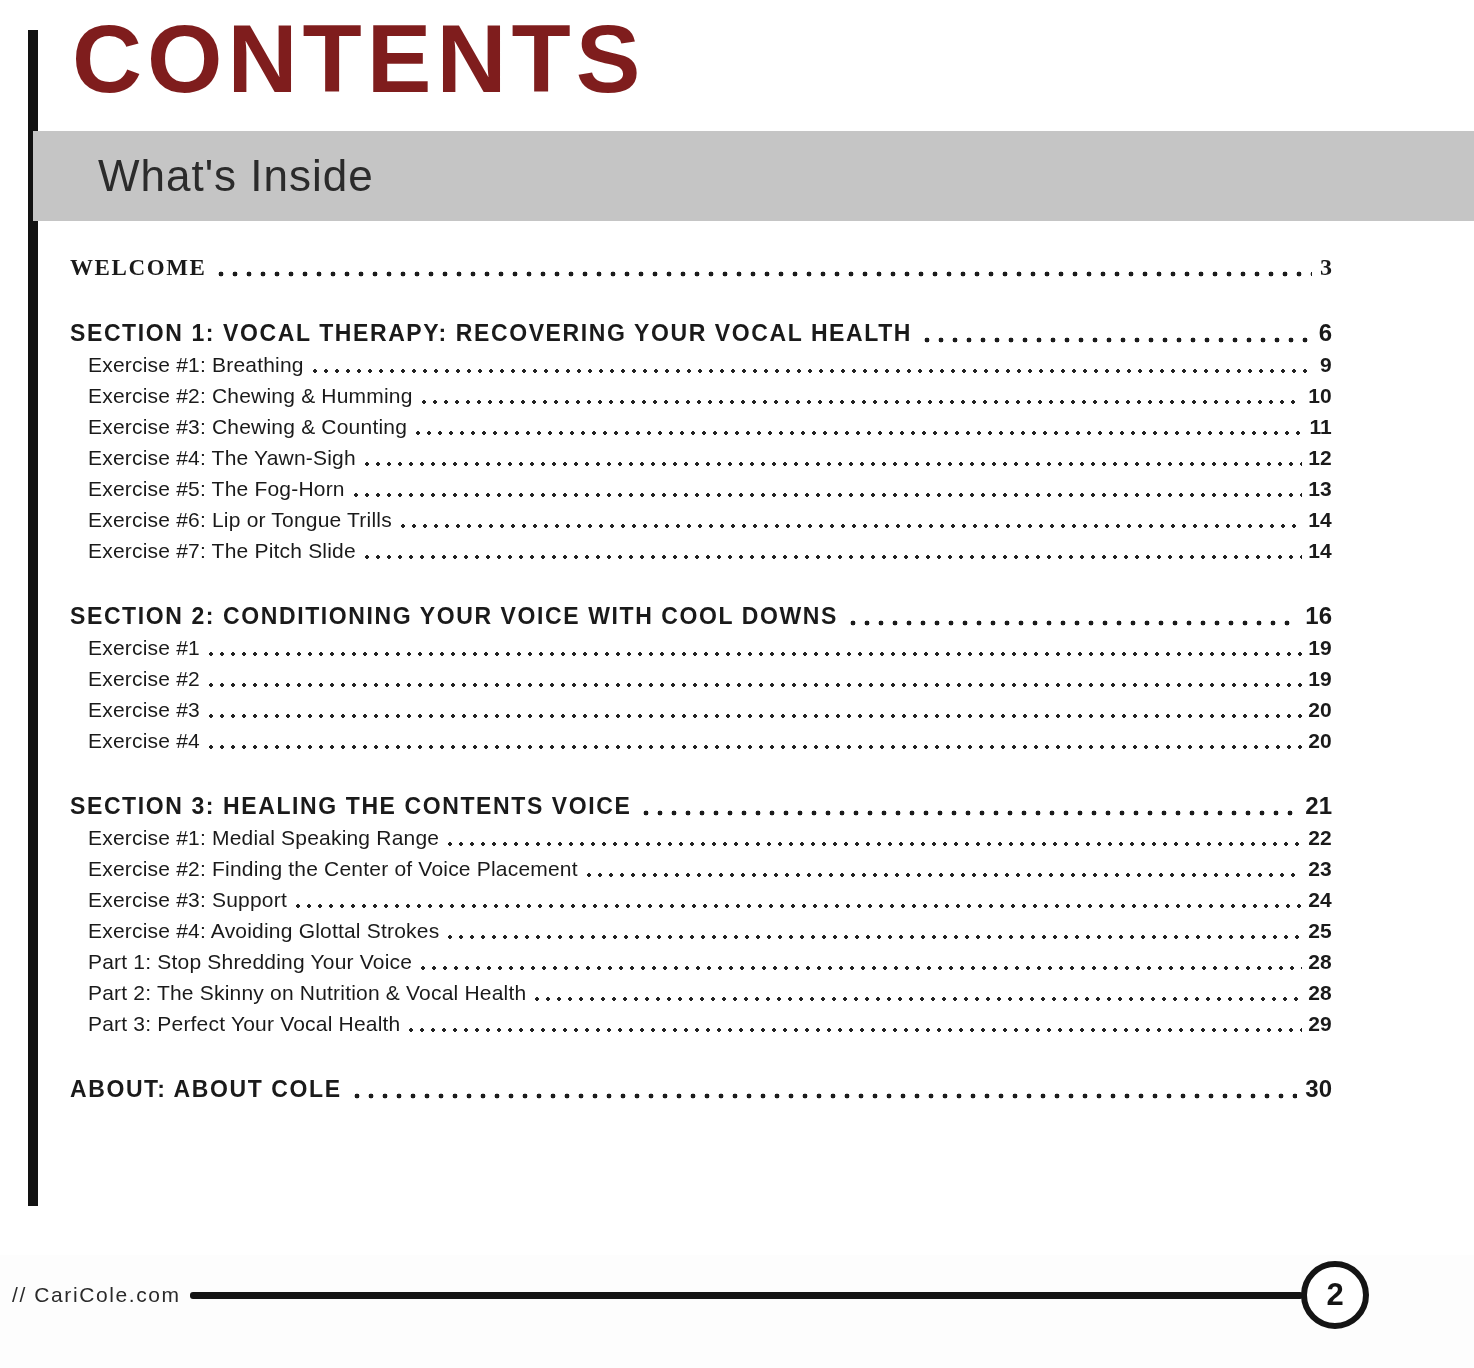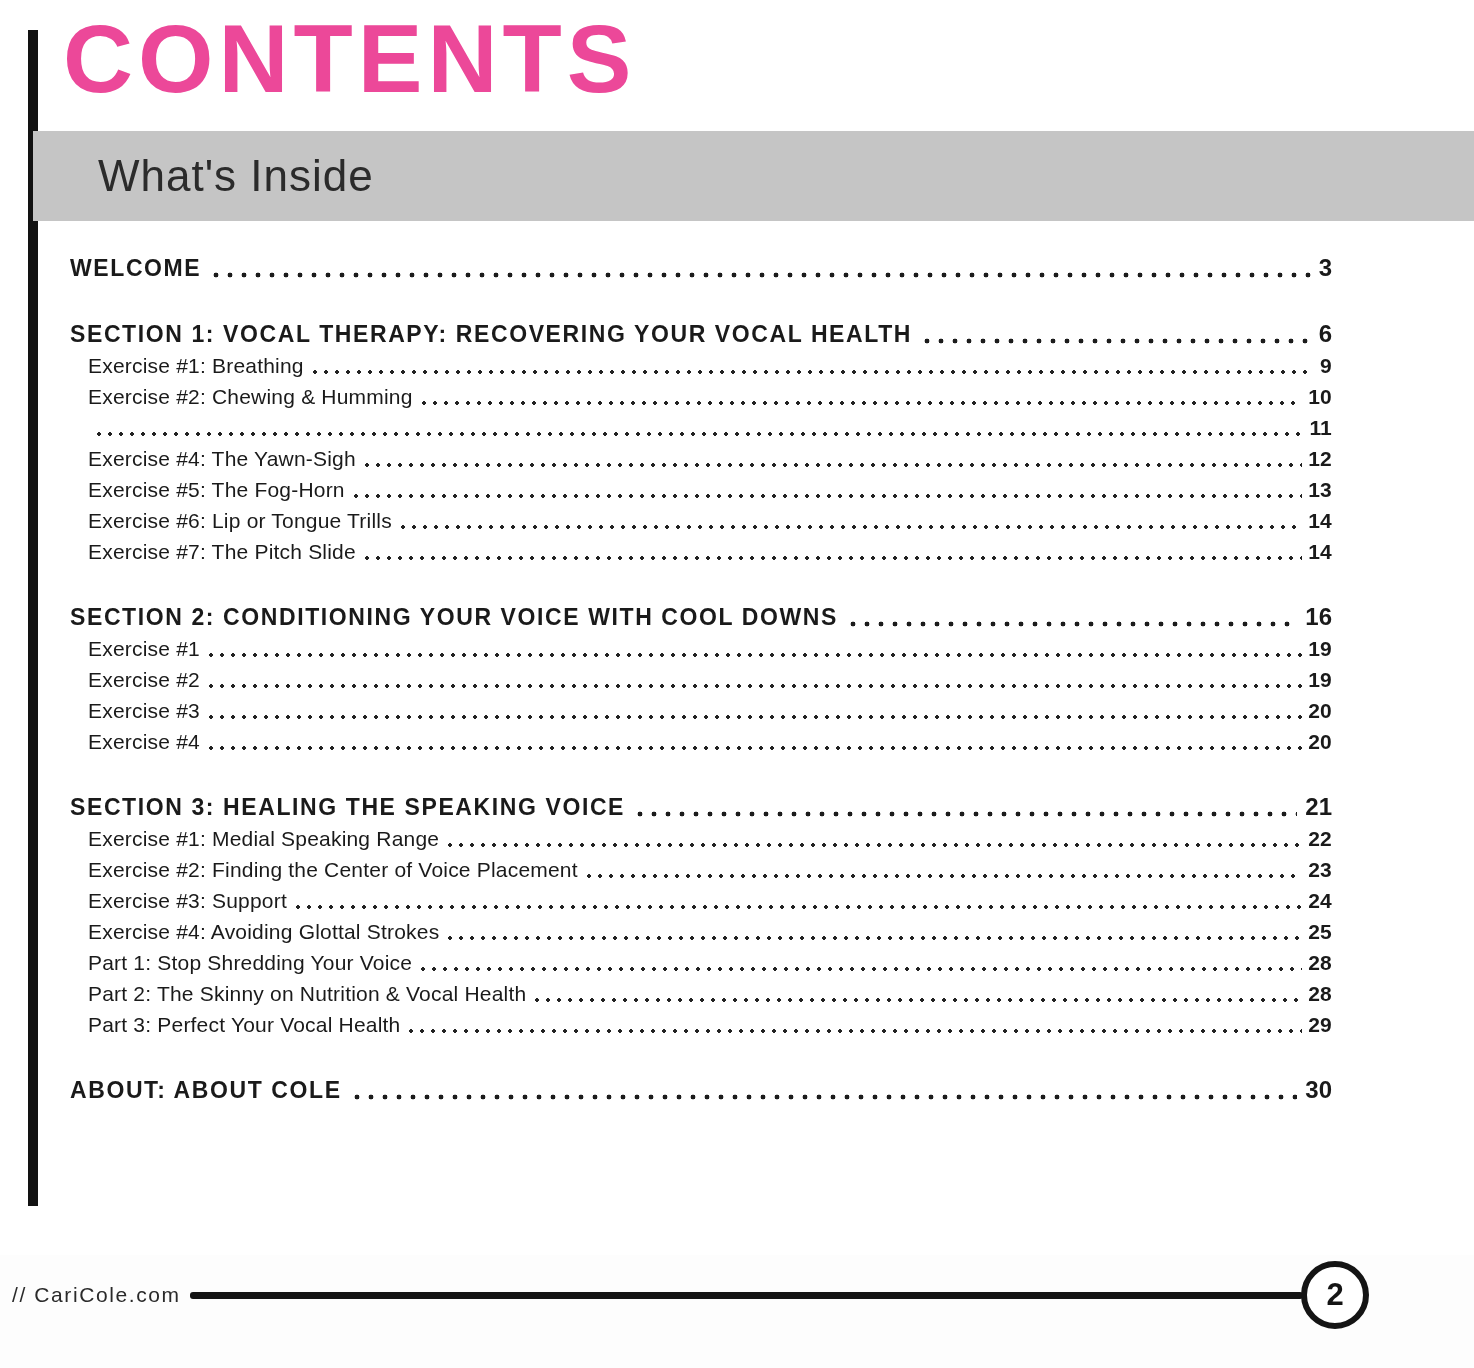--- a/index.html
+++ b/index.html
@@ -10,23 +10,23 @@
     font-family: "Liberation Sans", sans-serif;
     color: #1a1a1a;
   }
 
   .side-bar {
     position: absolute; left: 28px; top: 30px;
     width: 10px; height: 1176px; background: #121212;
   }
 
   .page-title {
-    position: absolute; left: 63px; top: 10px;
+    position: absolute; left: 72px; top: 10px;
     font-size: 97px; font-weight: 700; letter-spacing: 5px;
-    line-height: 1.0; color: #ec4899; white-space: nowrap; text-align: center;
+    line-height: 1.0; color: #7f1d1d; white-space: nowrap; text-align: center;
   }
 
   .banner {
     position: absolute; left: 33px; top: 131px; right: 0; height: 90px;
     background: #c5c5c5; display: flex; align-items: center;
     padding-left: 65px;
   }
   .banner-subtitle {
     font-size: 44px; font-weight: 400; letter-spacing: 1px; color: #2b2b2b;
     white-space: nowrap;
@@ -36,21 +36,21 @@
     position: absolute; left: 70px; top: 252px; width: 1262px;
   }
   .toc-row {
     display: flex; align-items: baseline; line-height: 31px;
     white-space: nowrap; cursor: default;
   }
   .toc-row.top {
     margin-top: 34px;
     font-size: 23px; font-weight: 700; letter-spacing: 1.6px;
   }
-  .toc-row.top:first-child { margin-top: 0; }
+  .toc-row.top:first-child { margin-top: 0; font-family: Liberation Serif, serif; }
   .toc-row.sub {
     font-size: 21px; font-weight: 400; letter-spacing: 0.2px;
     padding-left: 18px;
   }
   .toc-label { flex: 0 0 auto; }
   .leader {
     flex: 1 1 auto; align-self: flex-end;
     background-repeat: repeat-x;
   }
   .toc-row.top .leader {
@@ -117,20 +117,21 @@
     <span class="toc-label">Exercise #1: Breathing</span>
     <span class="leader"></span>
     <span class="toc-page">9</span>
   </div>
     <div class="toc-row sub">
     <span class="toc-label">Exercise #2: Chewing &amp; Humming</span>
     <span class="leader"></span>
     <span class="toc-page">10</span>
   </div>
     <div class="toc-row sub">
+    <span class="toc-label">Exercise #3: Chewing &amp; Counting</span>
     <span class="leader"></span>
     <span class="toc-page">11</span>
   </div>
     <div class="toc-row sub">
     <span class="toc-label">Exercise #4: The Yawn-Sigh</span>
     <span class="leader"></span>
     <span class="toc-page">12</span>
   </div>
     <div class="toc-row sub">
     <span class="toc-label">Exercise #5: The Fog-Horn</span>
@@ -166,21 +167,21 @@
     <span class="toc-label">Exercise #3</span>
     <span class="leader"></span>
     <span class="toc-page">20</span>
   </div>
     <div class="toc-row sub">
     <span class="toc-label">Exercise #4</span>
     <span class="leader"></span>
     <span class="toc-page">20</span>
   </div>
     <div class="toc-row top">
-    <span class="toc-label">SECTION 3: HEALING THE SPEAKING VOICE</span>
+    <span class="toc-label">SECTION 3: HEALING THE CONTENTS VOICE</span>
     <span class="leader"></span>
     <span class="toc-page">21</span>
   </div>
     <div class="toc-row sub">
     <span class="toc-label">Exercise #1: Medial Speaking Range</span>
     <span class="leader"></span>
     <span class="toc-page">22</span>
   </div>
     <div class="toc-row sub">
     <span class="toc-label">Exercise #2: Finding the Center of Voice Placement</span>

